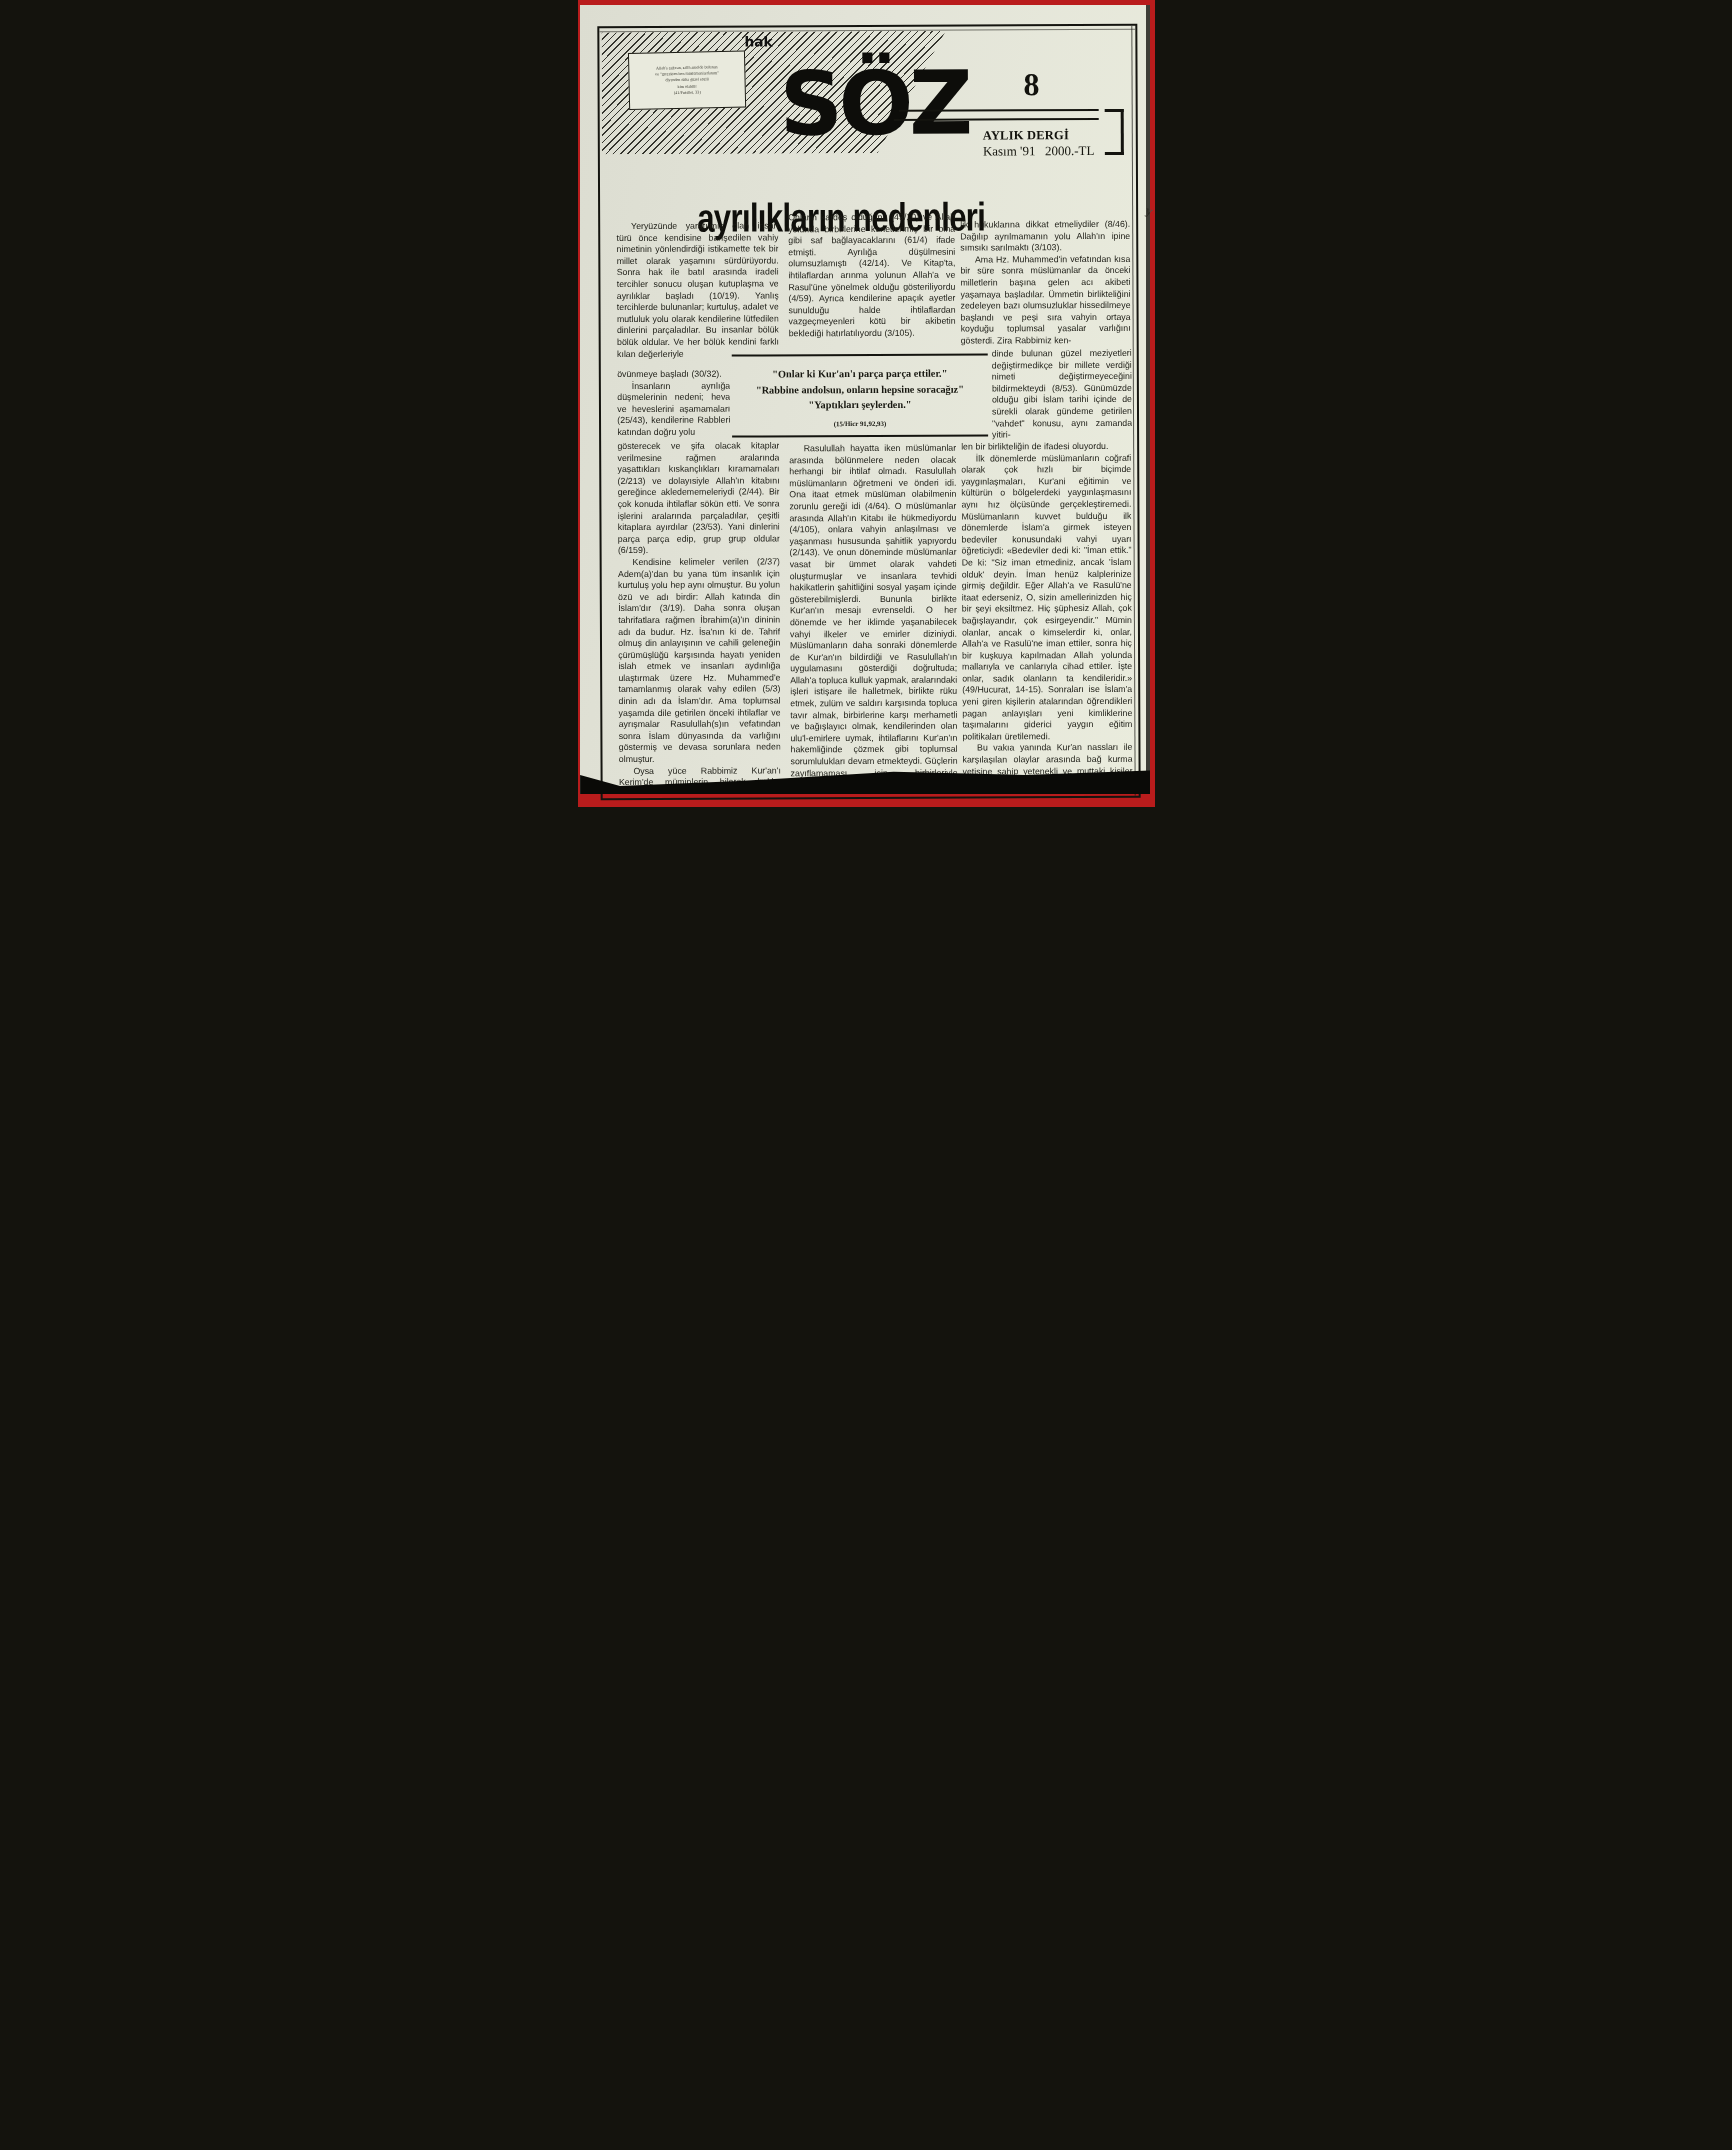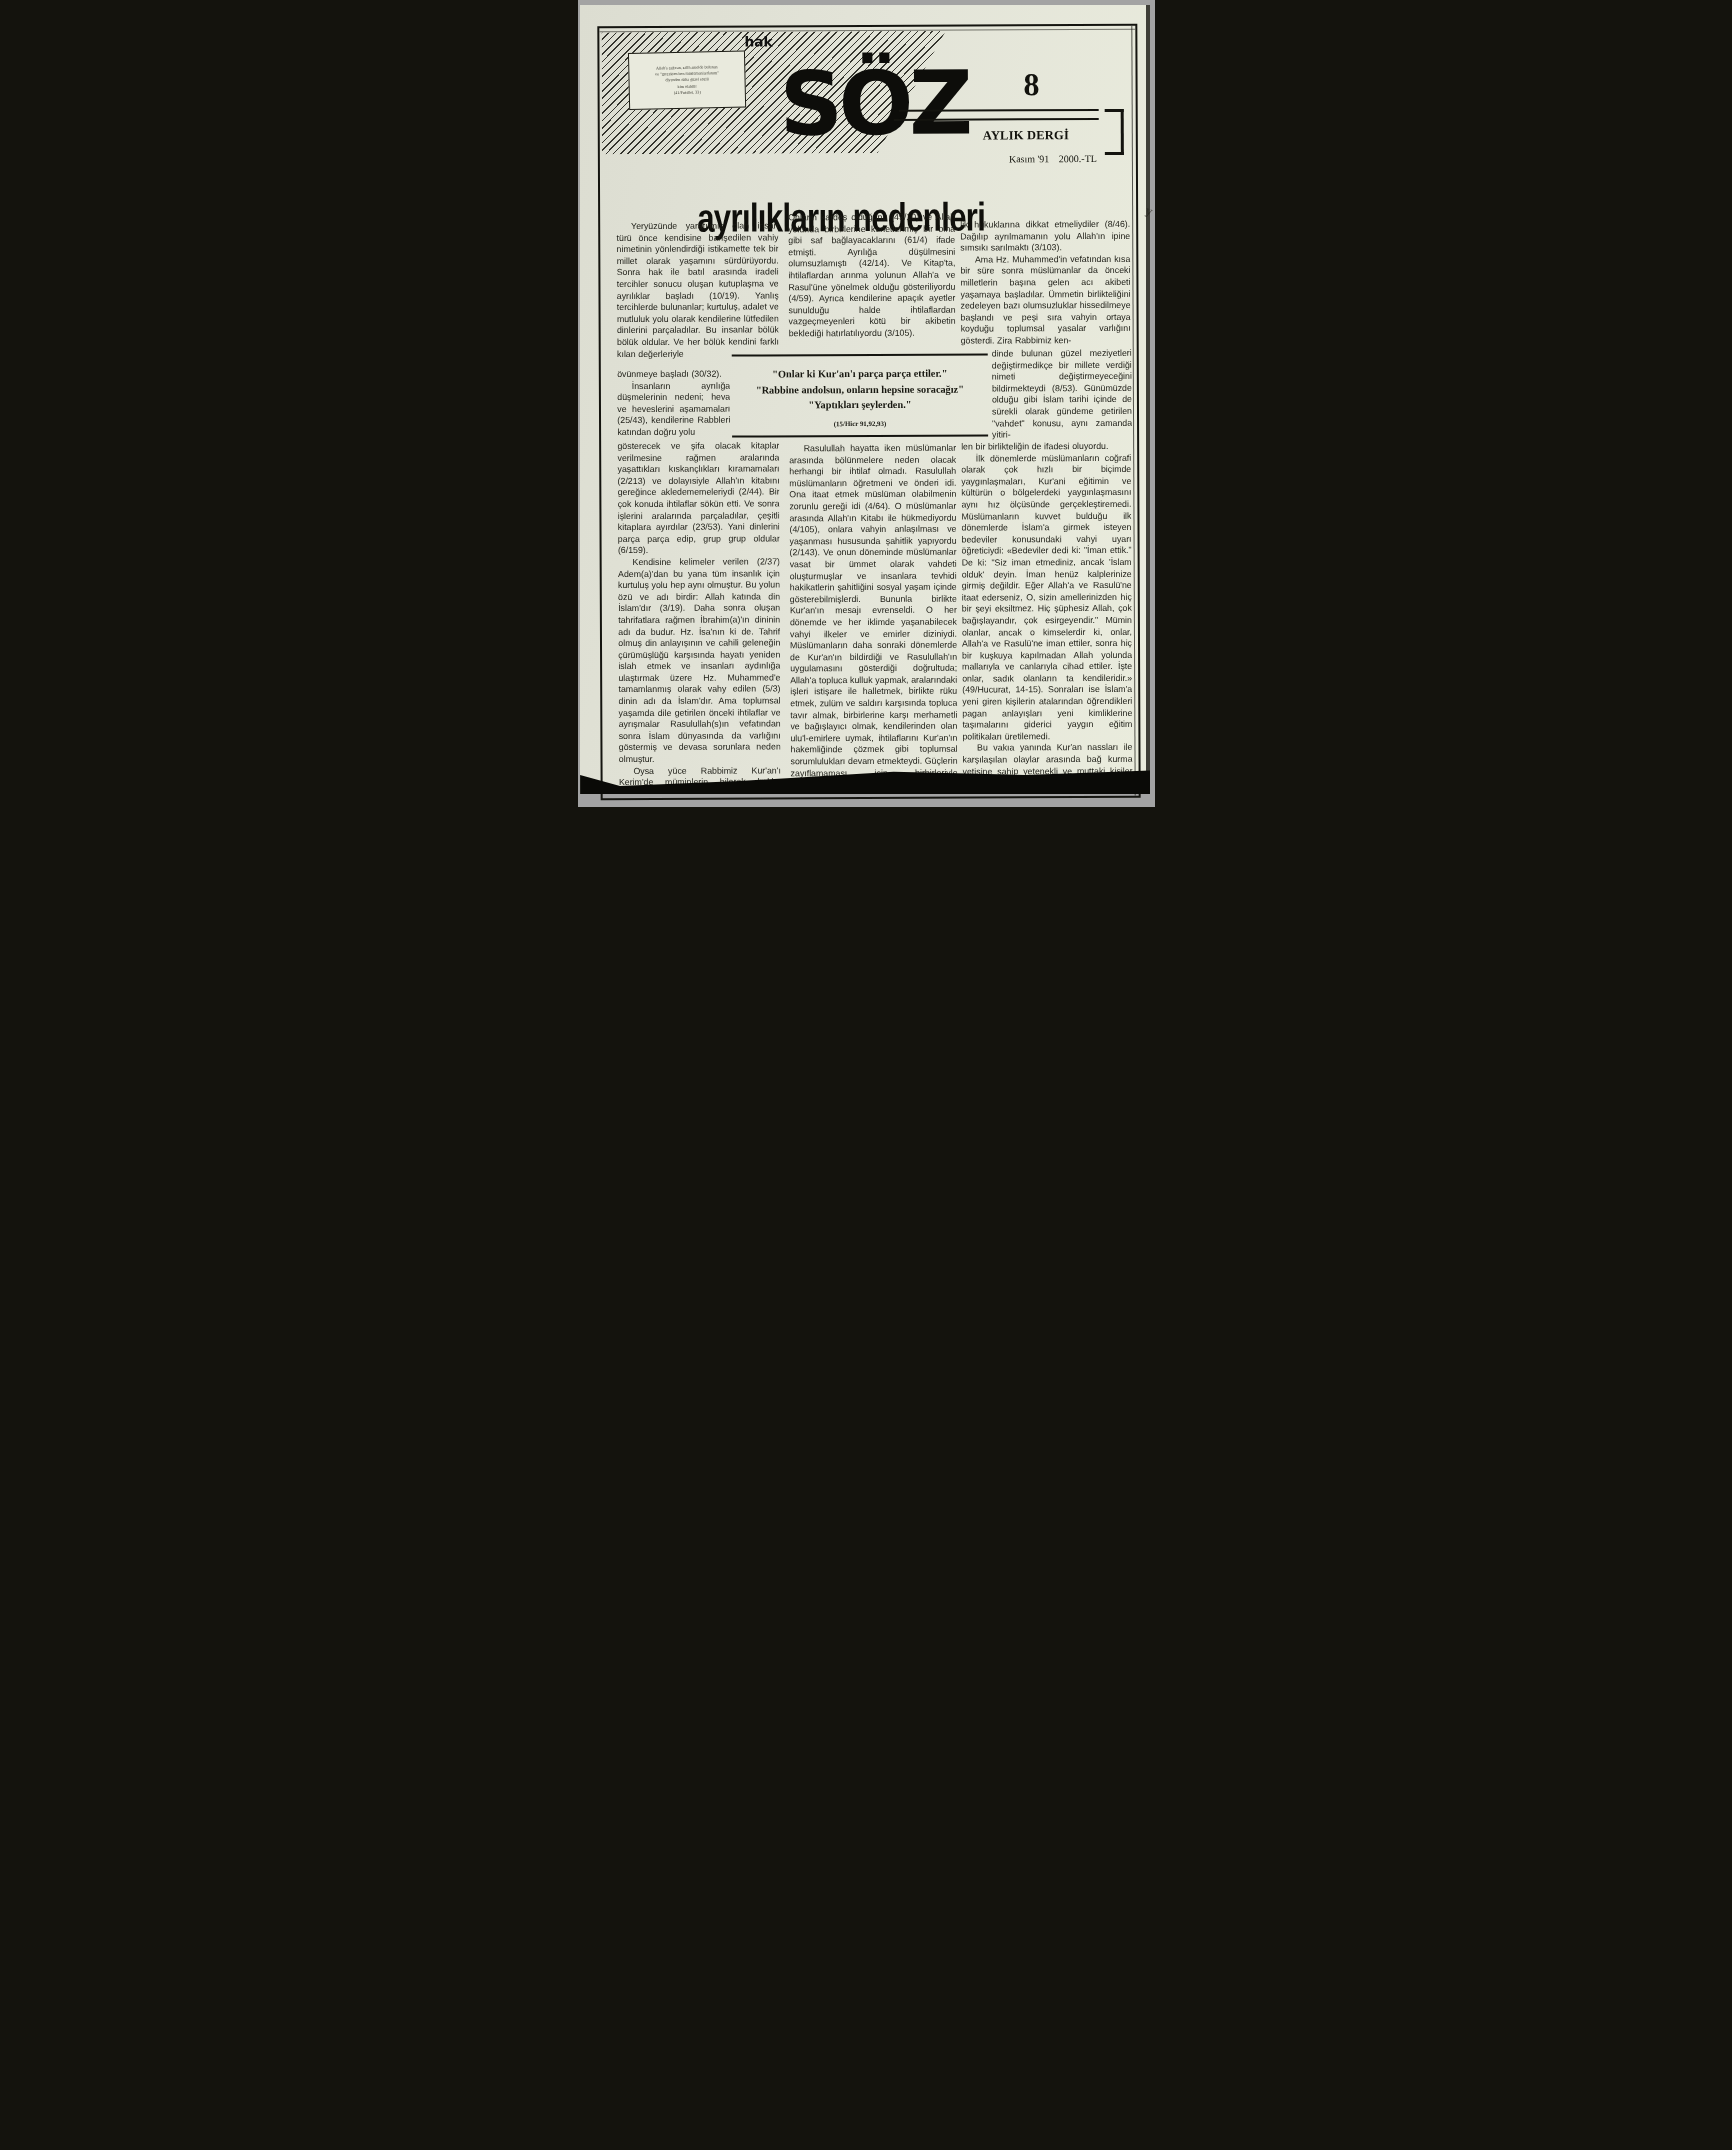--- a/index.html
+++ b/index.html
@@ -1,16 +1,16 @@
 <!DOCTYPE html>
 <html style="font-size:6.9px"><head>
 <meta charset="utf-8">
 <style>
   html,body{margin:0;padding:0;background:#14130d;}
-  .canvas{position:relative;width:577px;height:807px;margin:0 auto;background:#a3a3a3;overflow:hidden;
+  .canvas{position:relative;width:577px;height:807px;margin:0 auto;background:#b91c1c;overflow:hidden;
           font-family:"Liberation Sans",sans-serif;}
   .paper{position:absolute;left:2.6px;top:5.2px;width:570px;height:789px;
          background:linear-gradient(100deg,#dcddd1 0%,#e3e4d8 45%,#eaecdd 100%);}
   .paper-edge-right{position:absolute;right:0;top:0;width:4.3px;height:100%;background:#20201a;opacity:.85;}
   .shadow-bottom{position:absolute;left:0;bottom:0;width:100%;height:27.5px;background:#0a0a07;
          clip-path:polygon(0 30%,7% 70%,28% 52%,55% 18%,78% 30%,100% 14%,100% 100%,0 100%);}
   .frame{position:absolute;left:19px;top:20px;width:536px;height:770px;border:2.2px solid #14140f;
          transform:rotate(-0.25deg);overflow:hidden;}
   .line-inner-top{position:absolute;left:0;right:0;top:2.6px;height:0.9px;background:rgba(20,20,15,.55);}
   .line-inner-right{position:absolute;right:3.4px;top:0;bottom:0;width:0.9px;background:rgba(20,20,15,.7);}
@@ -28,22 +28,22 @@
      font-family:"DejaVu Sans",sans-serif;}
   .logo-soz{position:absolute;left:180px;top:-6px;font-size:88px;line-height:1;font-weight:bold;
      letter-spacing:-4.3px;color:#0d0d0a;font-family:"DejaVu Sans",sans-serif;margin-top:39px;}
   .issue-number{position:absolute;left:424px;top:40px;font-size:32px;font-weight:bold;
      font-family:"Liberation Serif",serif;color:#12120d;}
   .hrule{position:absolute;height:2.2px;background:#14140f;}
   .rule-hdr-a{left:299px;top:83px;width:200px;}
   .rule-hdr-b{left:294px;top:92px;width:205px;}
   .magazine-type{position:absolute;left:383px;top:102px;width:114px;text-align:left;
      font-family:"Liberation Serif",serif;font-weight:bold;font-size:12.5px;letter-spacing:0.2px;color:#12120d;}
-  .date-price{position:absolute;left:383px;top:127px;width:114px;text-align:right;
-     font-family:"Liberation Serif",serif;font-size:10px;color:#16160f;}
+  .date-price{position:absolute;left:383px;top:117px;width:114px;text-align:left;
+     font-family:"Liberation Serif",serif;font-size:13px;color:#16160f;}
   .date-price .sp{display:inline-block;width:9.5px;}
   .bracket{position:absolute;left:505px;top:83px;width:16.3px;height:40px;
      border-top:3.4px solid #14140f;border-right:3.9px solid #14140f;border-bottom:3.4px solid #14140f;}
 
   
   .page-title{position:absolute;left:39px;top:141px;width:404px;text-align:center;
      font-size:40px;font-weight:bold;color:#0f0f0b;transform:scaleX(0.78);letter-spacing:-0.9px;
      font-family:"Liberation Sans",sans-serif;white-space:nowrap;}
 
   

